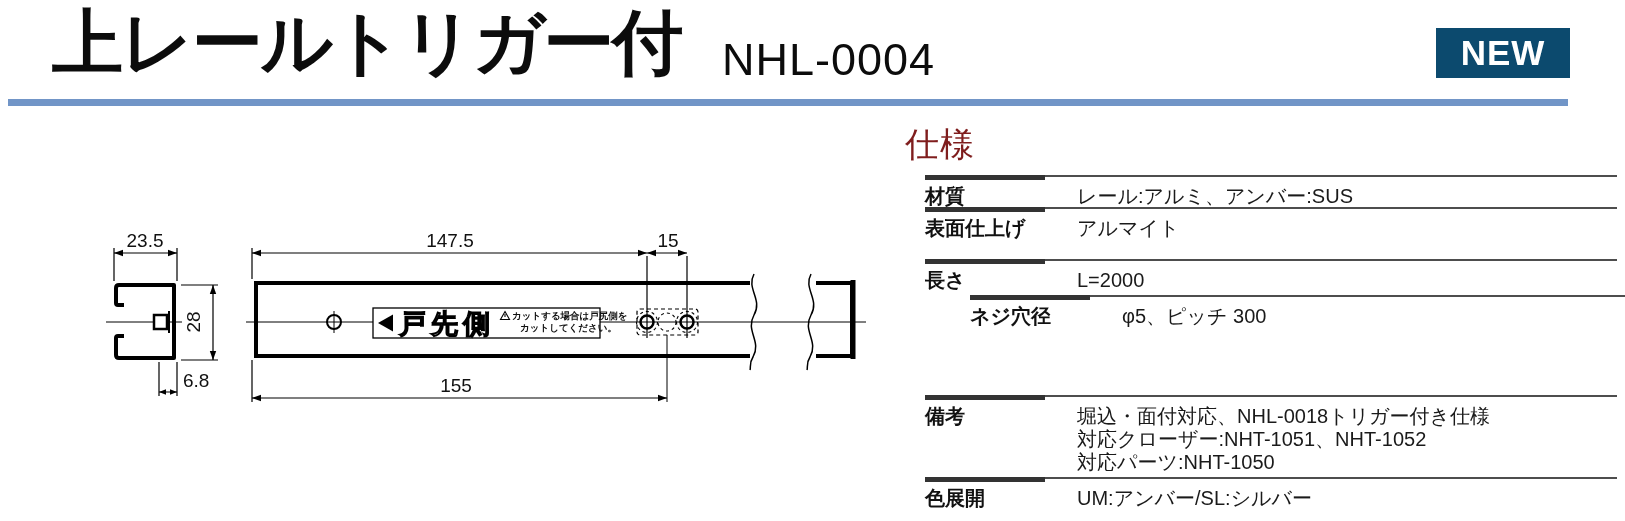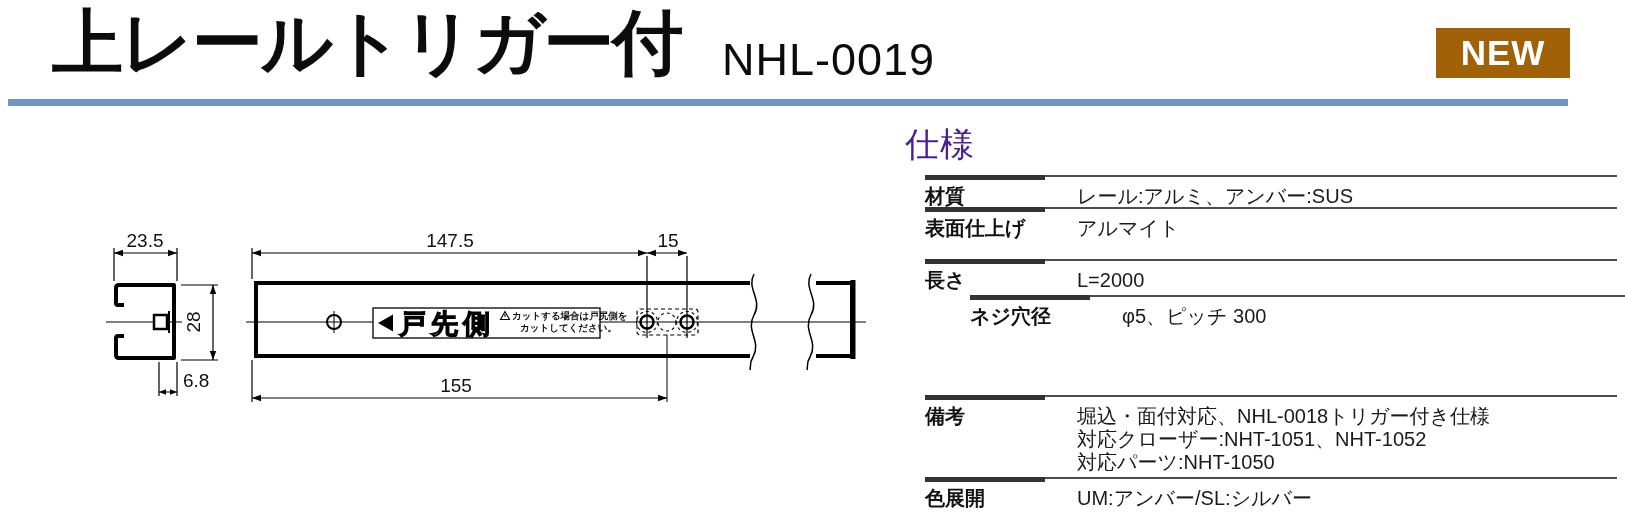--- a/index.html
+++ b/index.html
@@ -15,57 +15,57 @@
     font-size:71px;font-weight:900;letter-spacing:-2px;color:#0c0c0c;
     white-space:nowrap;line-height:1.05;
   }
   .product-model{
     position:absolute;left:722px;top:34px;
     font-size:45px;font-weight:500;letter-spacing:1px;color:#0c0c0c;
     white-space:nowrap;
   }
   .new-badge{
     position:absolute;left:1436px;top:28px;width:134px;height:50px;
-    background:#a16207;color:#ffffff;
+    background:#0c4a6e;color:#ffffff;
     display:flex;align-items:center;justify-content:center;
     font-size:35px;font-weight:800;letter-spacing:1px;
   }
   .header-accent-rule{
     position:absolute;left:8px;top:99px;width:1560px;height:7px;
     background:#7195C7;
   }
   
   .drawing-wrap{position:absolute;left:50px;top:188px;width:830px;height:270px;}
   svg text{font-family:"Liberation Sans",sans-serif;}
   .dim-text{font-size:19px;fill:#111;}
   
   .spec-heading{
     position:absolute;left:905px;top:122px;
-    font-size:34px;font-weight:400;color:#4c1d95;letter-spacing:1px;
+    font-size:34px;font-weight:400;color:#7f1d1d;letter-spacing:1px;
   }
   .spec-table{position:absolute;left:925px;top:175px;width:692px;height:422px;}
   .spec-row{position:absolute;left:0;width:692px;}
   .rule-thin{position:absolute;left:0;top:0;width:692px;height:2px;background:#4d4d4d;}
   .rule-thick{position:absolute;left:0;top:0;width:120px;height:5px;background:#333;}
   .spec-row-label{
     position:absolute;left:0;top:10px;
     font-size:20px;font-weight:700;color:#111;line-height:23px;white-space:nowrap;
   }
   .spec-row-value{
     position:absolute;left:152px;top:10px;
     font-size:20px;font-weight:400;color:#1a1a1a;line-height:23px;white-space:nowrap;
   }
   .spec-row-value div{line-height:23px;}
 </style>
 </head>
 <body>
 
 <div class="page-header">
   <div class="product-title">上レールトリガー付</div>
-  <div class="product-model">NHL-0019</div>
+  <div class="product-model">NHL-0004</div>
   <div class="new-badge">NEW</div>
 </div>
 <div class="header-accent-rule"></div>
 
 <div class="drawing-wrap">
 <svg width="830" height="270" viewBox="0 0 830 270">
 
   <g stroke="#000" fill="none">
 
     <path d="M 56,134 H 132" stroke-width="1"></path>

